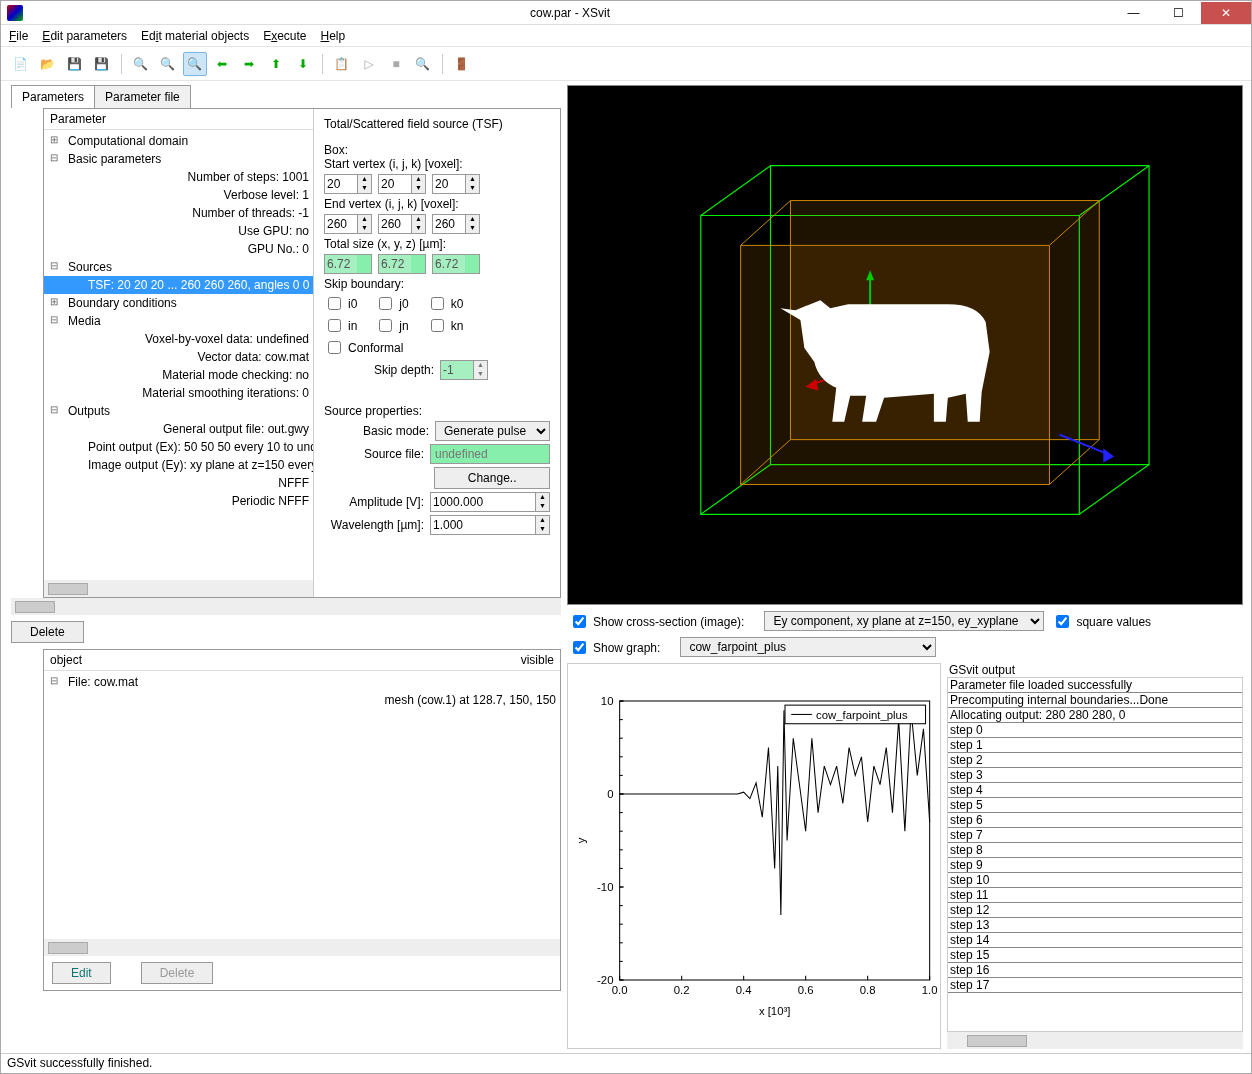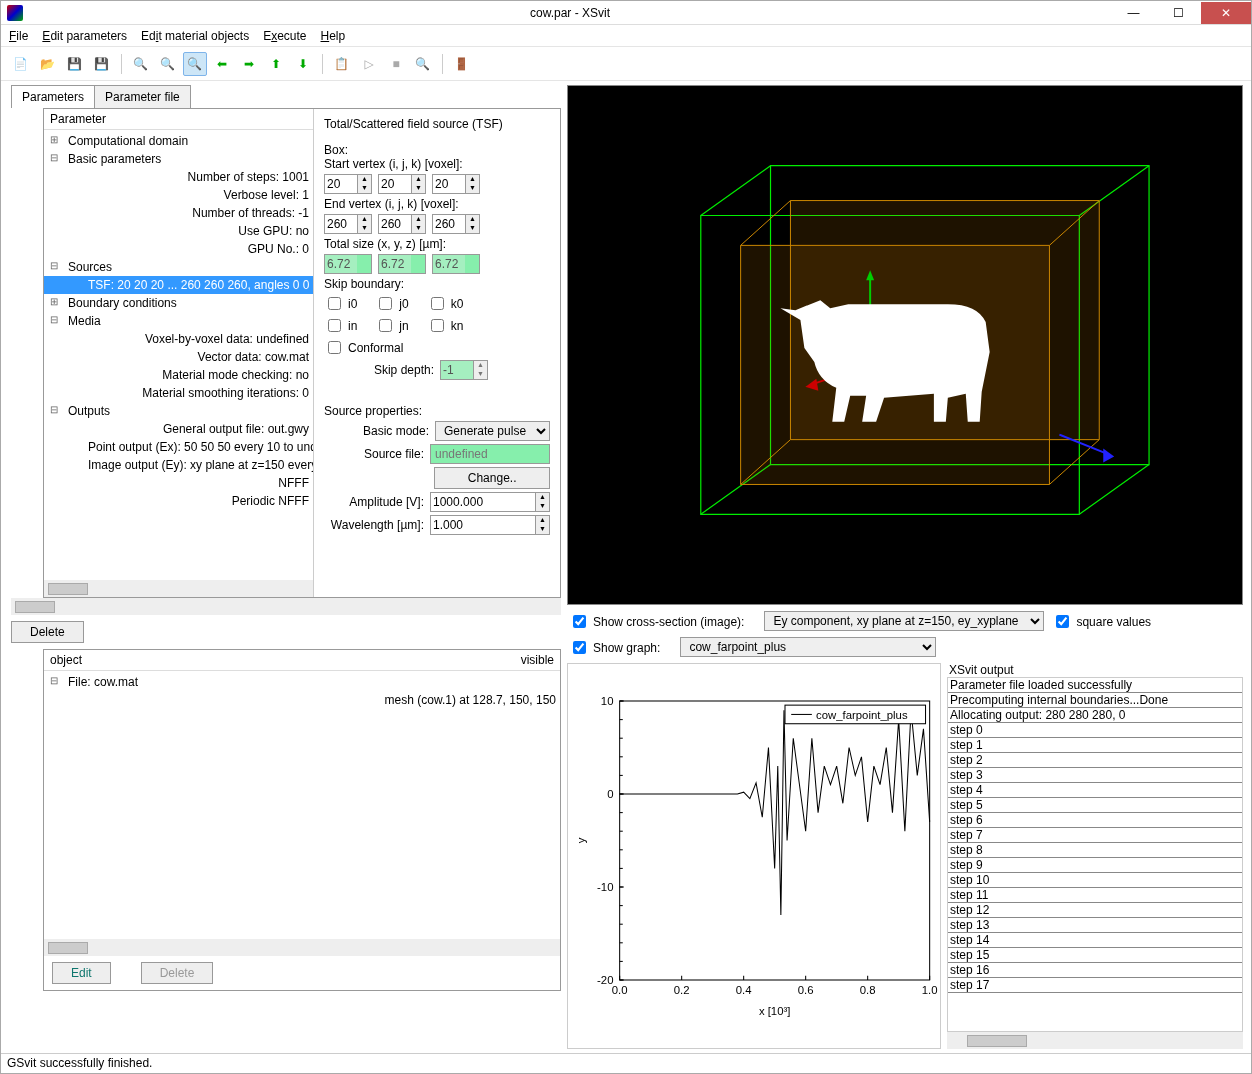--- a/index.html
+++ b/index.html
@@ -414,21 +414,21 @@
               <line x1="50" y1="10" x2="53" y2="10" stroke="#000"></line>
               <text class="axis-text" x="16" y="145" text-anchor="middle" transform="rotate(-90 16 145)">y</text>
               <text class="axis-text" x="200" y="314" text-anchor="middle">x [10³]</text>
               <path d="M50 100 L164 100 L170 98.19999999999999 L176 104.5 L182 89.19999999999999 L188 122.5 L194 55 L200 172 L203 73 L206 217 L209 19 L212 145 L218.00000000000003 46 L224 91 L230 136 L236 46 L242 118 L248 73 L254.00000000000003 91 L260 73 L266 109 L272 55 L278 82 L284 64 L290 127 L296 73 L302 91 L308 55 L314 118 L320 28 L326 136 L332 19 L338 82 L344 37 L350 127" fill="none" stroke="#000" stroke-width="1"></path>
               <rect x="210" y="14" width="136" height="18" fill="#fff" stroke="#000"></rect>
               <line x1="216" y1="23" x2="236" y2="23" stroke="#000"></line>
               <text class="axis-text" x="240" y="27">cow_farpoint_plus</text>
             </svg>
         </div>
         <div class="log-area">
-          <div class="log-title">XSvit output</div>
+          <div class="log-title">GSvit output</div>
           <div class="log-list" id="log-list">
               <div>Parameter file loaded successfully</div>
               <div>Precomputing internal boundaries...Done</div>
               <div>Allocating output: 280 280 280, 0</div>
               <div>                       step 0</div>
               <div>                       step 1</div>
               <div>                       step 2</div>
               <div>                       step 3</div>
               <div>                       step 4</div>
               <div>                       step 5</div>

